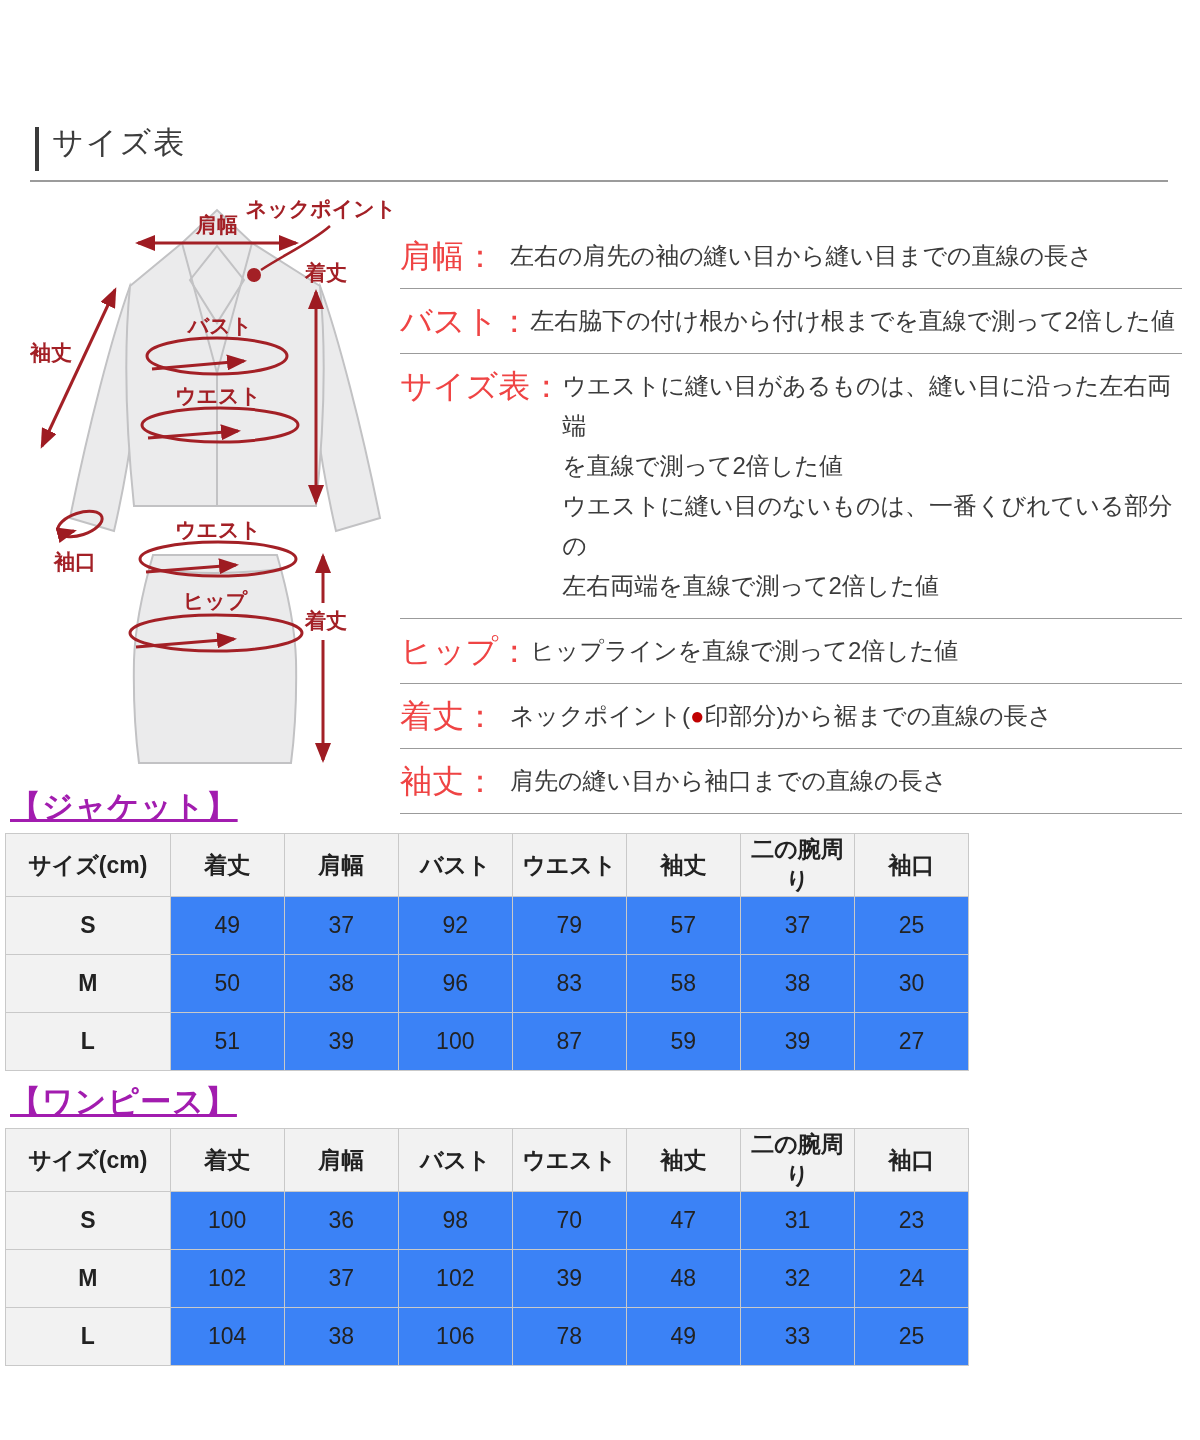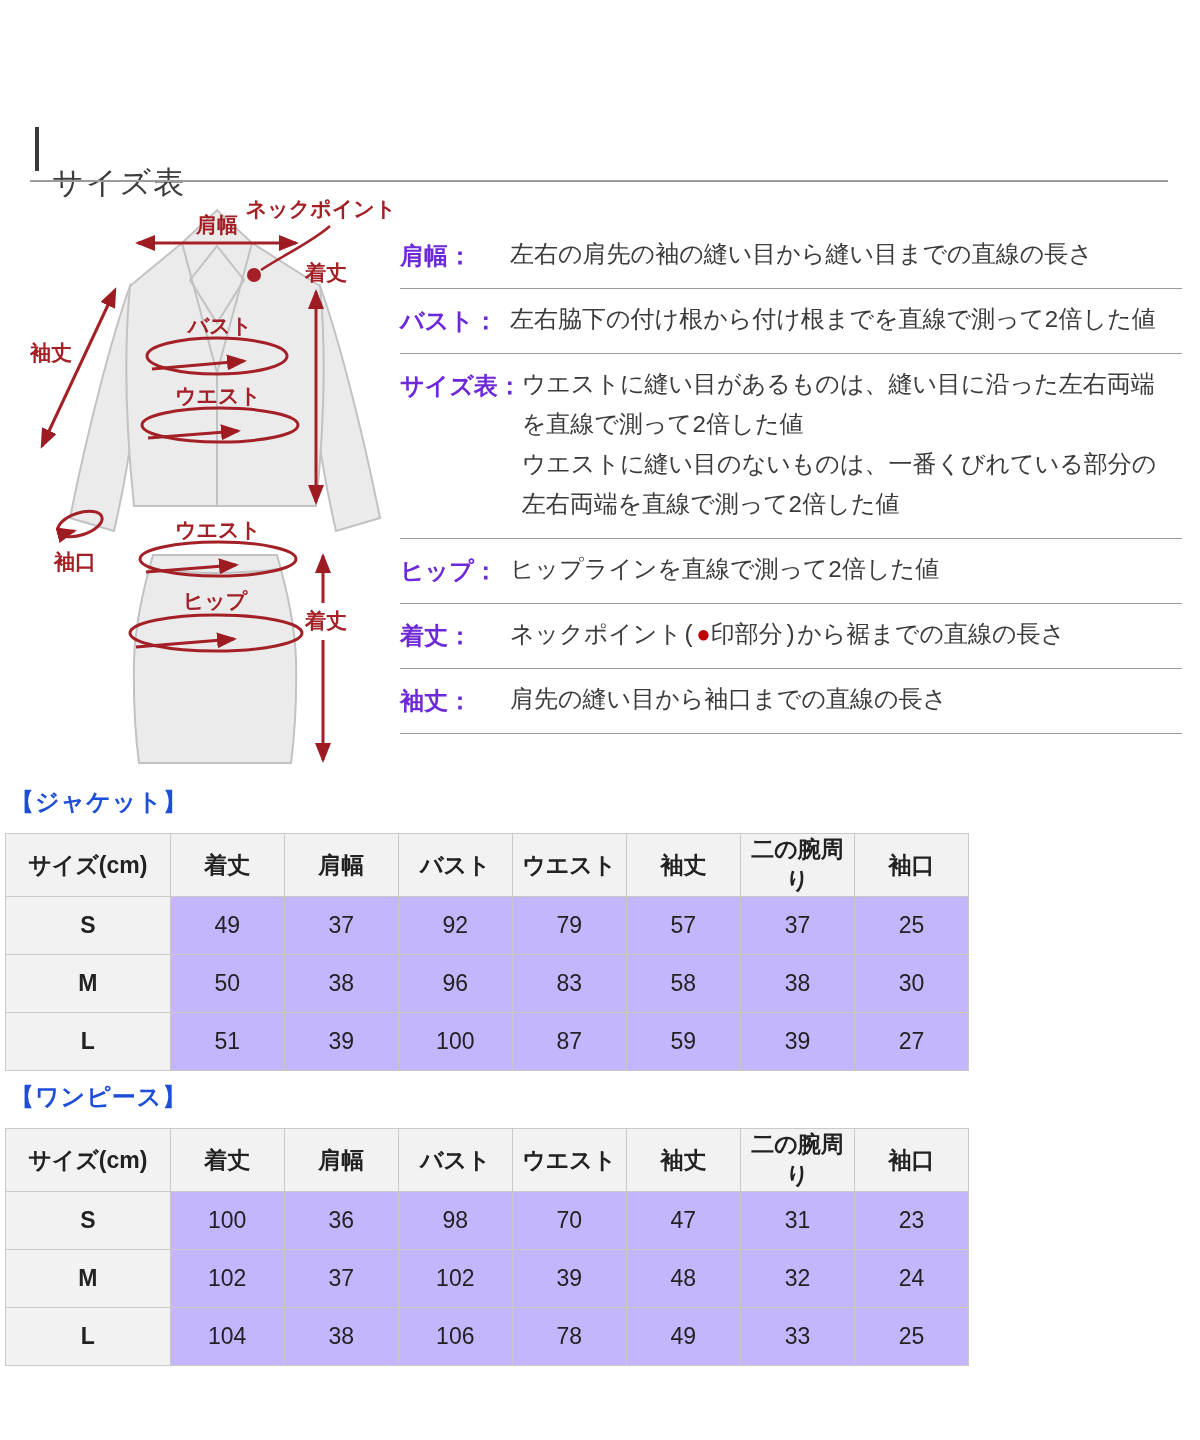--- a/index.html
+++ b/index.html
@@ -12,71 +12,71 @@
   }
 
   
   .title-block { position: absolute; left: 30px; top: 122px; width: 1138px; }
   .title-accent-bar {
     position: absolute; left: 5px; top: 5px;
     width: 4px; height: 44px; background: #3a3a3a;
   }
   .page-title {
     position: absolute; left: 22px; top: 0;
-    font-size: 31px; font-weight: 400; color: #3c3c3c; letter-spacing: 2px; margin-top: 40px;
+    font-size: 31px; font-weight: 400; color: #3c3c3c; letter-spacing: 2px;
   }
   .title-rule {
     position: absolute; left: 0; top: 58px;
     width: 1138px; height: 2px; background: #9b9b9b;
   }
 
   
   .diagram-wrap { position: absolute; left: 30px; top: 188px; width: 390px; height: 600px; }
   .diagram-wrap svg { display: block; }
   .diag-label { font-size: 21px; font-weight: bold; fill: #a32026; }
 
   
   .defs-panel { position: absolute; left: 400px; top: 224px; width: 782px; }
   .def-row {
     display: flex; align-items: flex-start;
     padding: 12px 0; border-bottom: 1px solid #9b9b9b;
   }
   .def-term {
-    flex: 0 0 110px; font-size: 24px; font-weight: bold;
-    color: #6d28d9; line-height: 40px; white-space: nowrap;
+    flex: 0 0 110px; font-size: 32px; font-weight: normal;
+    color: #ef4444; line-height: 40px; white-space: nowrap;
   }
   .def-desc {
     flex: 1; font-size: 24px; color: #3b3b3b;
-    line-height: 40px; white-space: pre-line; font-family: Liberation Mono, monospace;
+    line-height: 40px; white-space: pre-line;
   }
   .def-dot { color: #c00000; }
 
   
   .table-title {
     position: absolute; left: 10px;
-    font-size: 24px; font-weight: bold; color: #1d4ed8; letter-spacing: 1px;
+    font-size: 31px; font-weight: bold; color: #a21caf; letter-spacing: 1px; text-decoration: underline;
   }
   .jacket-title { top: 786px; }
   .onepiece-title { top: 1081px; }
 
   .size-table {
     position: absolute; left: 5px; width: 964px;
     border-collapse: collapse; table-layout: fixed;
   }
   .jacket-table { top: 833px; }
   .onepiece-table { top: 1128px; }
 
   .size-table th, .size-table td {
     border: 1px solid #c9c9c9; text-align: center; vertical-align: middle;
     color: #222222;
   }
   .size-table th {
     height: 60px; background: #f2f2f2; font-size: 23px; font-weight: bold;
   }
-  .size-table td { height: 58px; font-size: 23px; font-weight: 400; background: #c4b5fd; }
+  .size-table td { height: 58px; font-size: 23px; font-weight: 400; background: #3b82f6; }
   .size-table td.size-cell { background: #f2f2f2; font-weight: bold; }
   .size-table col.c-first { width: 17.1%; }
 </style>
 </head>
 <body>
 
 <div class="title-block">
   <div class="title-accent-bar"></div>
   <h1 class="page-title">サイズ表</h1>
   <div class="title-rule"></div>

